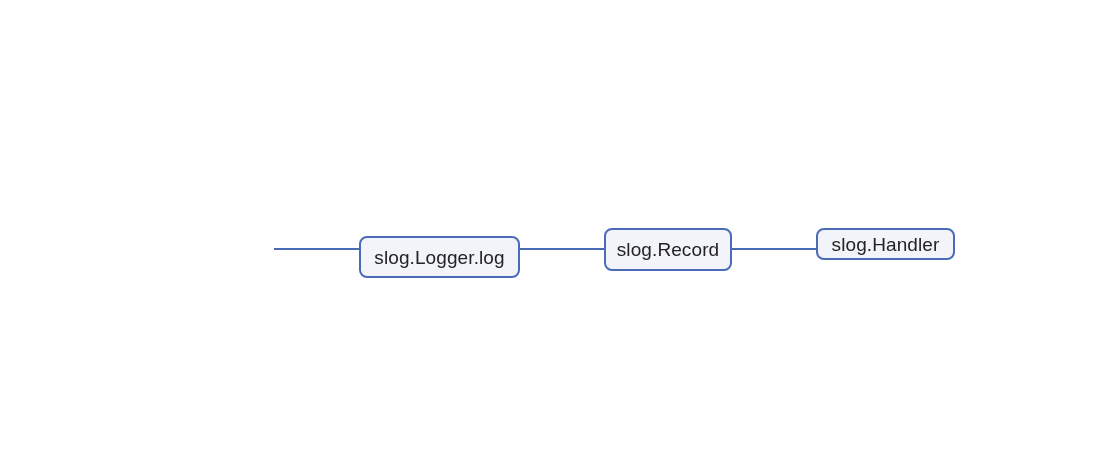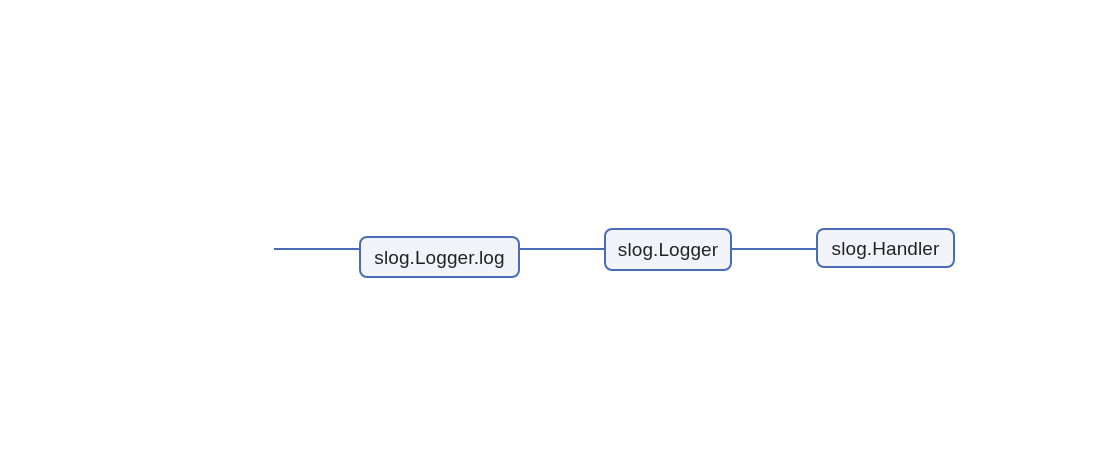--- a/index.html
+++ b/index.html
@@ -65,21 +65,21 @@
   .node.outlined .node-label {
     font-size: 19px;
     color: #232326;
     letter-spacing: 0.1px;
   }
 
   
   #node-slog-info      { left: 141px; top: 213px; width: 134px; height: 72px; }
   #node-slog-logger-log{ left: 359px; top: 236px; width: 161px; height: 42px; }
   #node-slog-record    { left: 604px; top: 228px; width: 128px; height: 43px; }
-  #node-slog-handler   { left: 816px; top: 228px; width: 139px; height: 40px; }
+  #node-slog-handler   { left: 816px; top: 228px; width: 139px; height: 32px; }
 
   #edge-1 { left: 274px; top: 248px; width:  87px; }
   #edge-2 { left: 518px; top: 248px; width:  88px; }
   #edge-3 { left: 730px; top: 248px; width:  88px; }
 </style>
 </head>
 <body>
 
 <div id="diagram-canvas">
 
@@ -88,20 +88,20 @@
   <div class="edge" id="edge-2"></div>
 
   <div class="edge" id="edge-3"></div>
 
 
   <div class="node outlined" id="node-slog-logger-log">
     <span class="node-label">slog.Logger.log</span>
   </div>
 
   <div class="node outlined" id="node-slog-record">
-    <span class="node-label">slog.Logger</span>
+    <span class="node-label">slog.Record</span>
   </div>
 
   <div class="node outlined" id="node-slog-handler">
     <span class="node-label">slog.Handler</span>
   </div>
 
 </div>
 
 </body></html>

